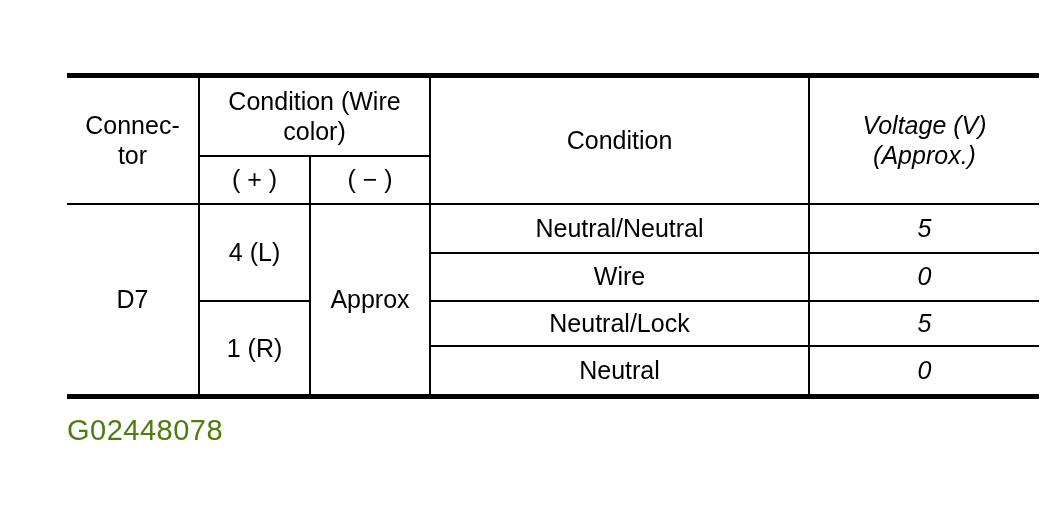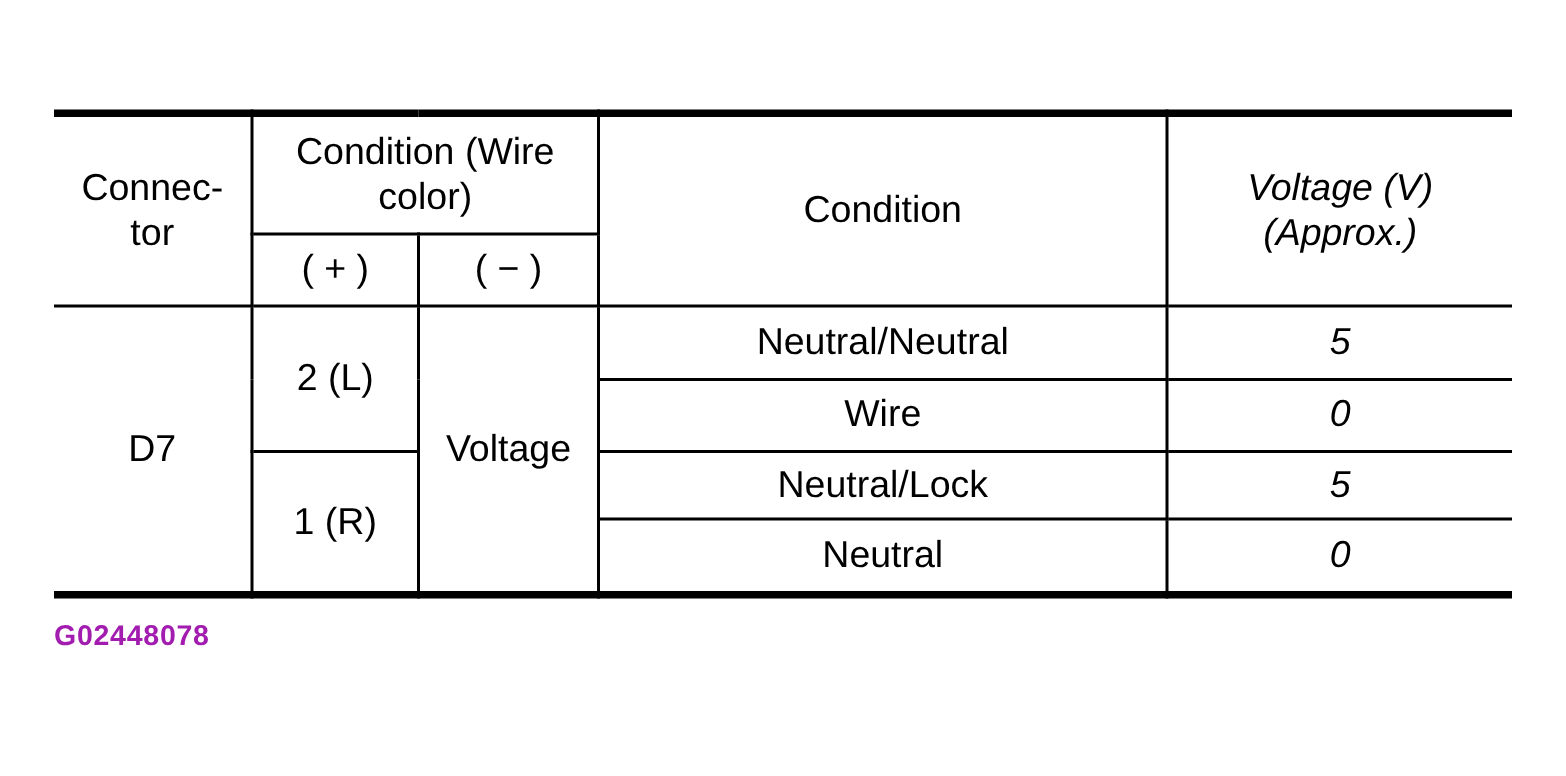--- a/index.html
+++ b/index.html
@@ -10,20 +10,21 @@
     height: 517px;
     overflow: hidden;
   }
   .page {
     position: relative;
     width: 952px;
     height: 517px;
     background: #ffffff;
     font-family: "Liberation Sans", sans-serif;
     color: #000000;
+    margin-left: 31px;
   }
   table.voltage-table {
     position: absolute;
     left: 36px;
     top: 73px;
     width: 972px;
     border-collapse: collapse;
     table-layout: fixed;
     border-top: 5px solid #000000;
     border-bottom: 5px solid #000000;
@@ -40,24 +41,24 @@
     font-weight: normal;
     color: #000000;
   }
   table.voltage-table td.no-left  { border-left: none; }
   table.voltage-table td.no-right { border-right: none; font-style: italic; }
   .multiline { white-space: pre-line; }
   .figure-id {
     position: absolute;
     left: 36px;
     top: 414px;
-    font-size: 19px;
-    font-weight: bold;
+    font-size: 29px;
+    font-weight: normal;
     letter-spacing: 0.5px;
-    color: #a21caf;
+    color: #4d7c0f;
   }
 </style>
 </head>
 <body>
 
 <div class="page">
 
   <table class="voltage-table">
     <colgroup>
       <col style="width:132px">
@@ -75,22 +76,22 @@
         <td rowspan="2">Condition</td>
         <td rowspan="2" class="no-right multiline">Voltage (V)
 (Approx.)</td>
       </tr>
       <tr style="height:48px">
         <td>( + )</td>
         <td>( − )</td>
       </tr>
       <tr style="height:49px">
         <td rowspan="4" class="no-left">D7</td>
-        <td rowspan="2">2 (L)</td>
-        <td rowspan="4">Voltage</td>
+        <td rowspan="2">4 (L)</td>
+        <td rowspan="4">Approx</td>
         <td>Neutral/Neutral</td>
         <td class="no-right">5</td>
       </tr>
       <tr style="height:48px">
         <td>Wire</td>
         <td class="no-right">0</td>
       </tr>
       <tr style="height:45px">
         <td rowspan="2">1 (R)</td>
         <td>Neutral/Lock</td>

